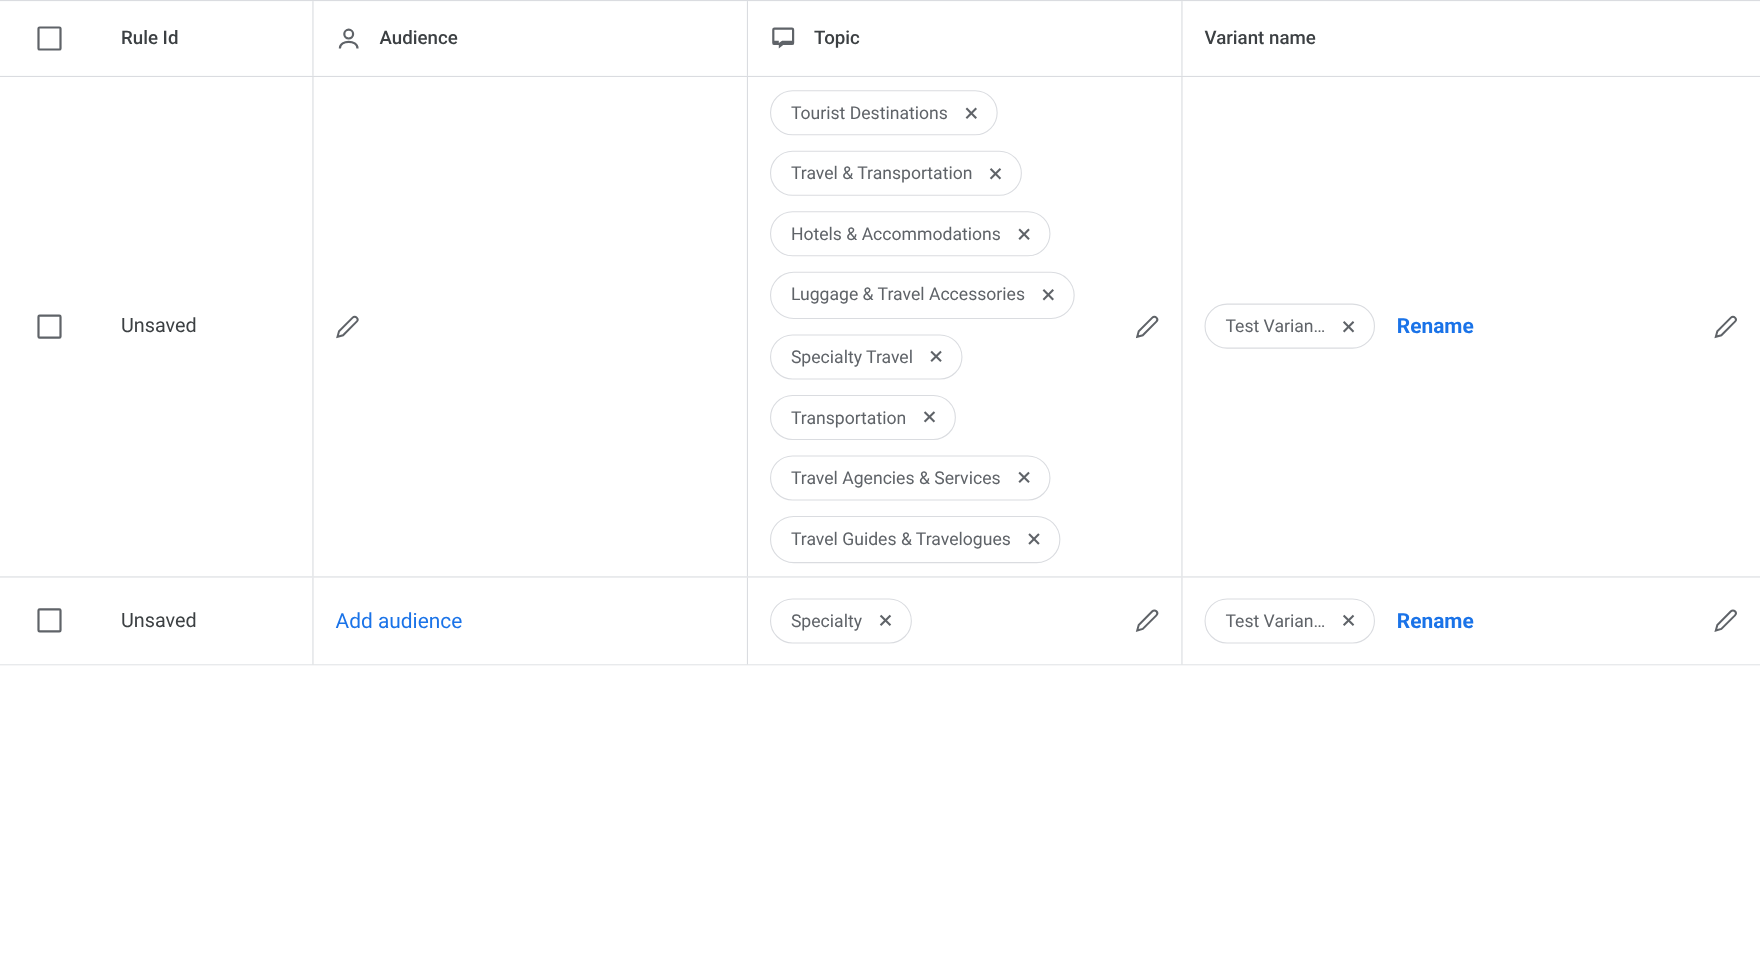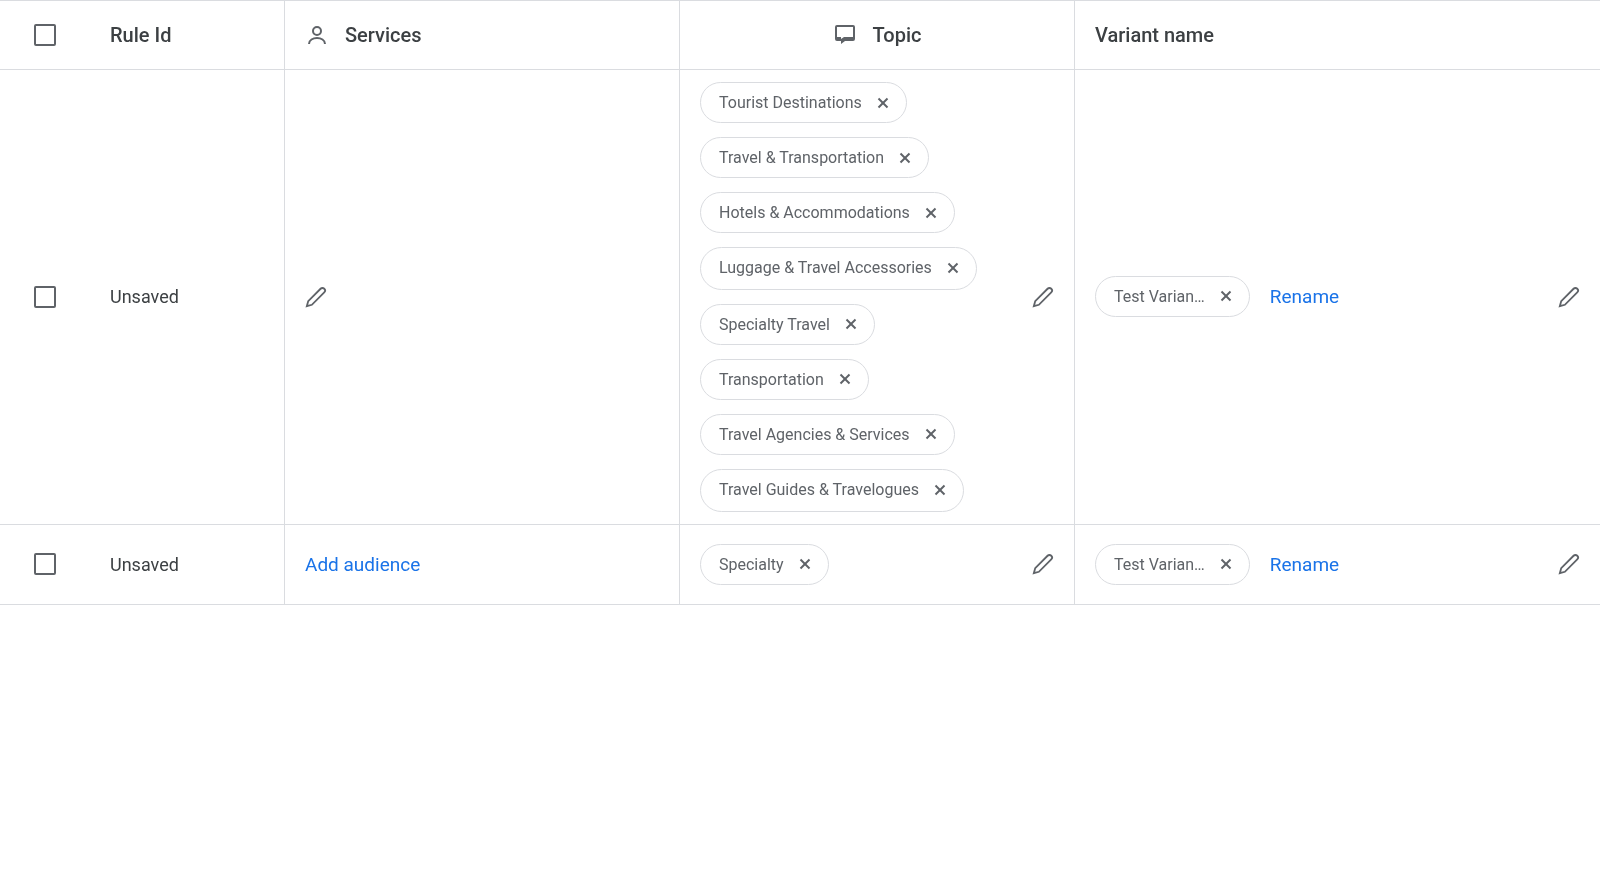--- a/index.html
+++ b/index.html
@@ -40,40 +40,39 @@
       height: 70px;
     }
     .header-cell {
       display: flex;
       align-items: center;
       gap: 16px;
       padding: 0 20px;
       border-right: 1px solid #dadce0;
       height: 100%;
       color: #3c4043;
-      font-size: 20px;
+      font-size: 17px;
       font-weight: 500;
     }
     .header-cell:last-child {
       border-right: none;
     }
     .col-checkbox {
       width: 90px;
       justify-content: center;
     }
     .col-ruleid {
       width: 195px;
       border-right: 1px solid #dadce0;
     }
     .col-audience {
       width: 395px;
     }
     .col-topic {
       width: 395px;
-      justify-content: center;
     }
     .col-variant {
       flex: 1;
     }
     .checkbox {
       width: 22px;
       height: 22px;
       border: 2px solid #5f6368;
       border-radius: 2px;
       cursor: pointer;
@@ -155,30 +154,31 @@
     .add-link {
       color: #1a73e8;
       font-size: 19px;
       cursor: pointer;
     }
     .rename-link {
       color: #1a73e8;
       font-size: 19px;
       cursor: pointer;
       margin-right: 19px;
+      font-weight: bold;
     }
     .variant-group {
       display: flex;
       align-items: center;
       gap: 20px;
       flex: 1;
     }
     .variant-chip {
       display: inline-flex;
-      align-items: flex-start;
+      align-items: center;
       gap: 12px;
       padding: 10px 14px 10px 18px;
       border: 1px solid #dadce0;
       border-radius: 24px;
       max-width: 180px;
     }
   </style>
 </head>
 <body>
 
@@ -192,21 +192,21 @@
     <div class="header-cell col-ruleid">
       <span>Rule Id</span>
     </div>
     <div class="header-cell col-audience">
       <span class="header-icon">
         <svg width="24" height="24" viewBox="0 0 24 24" fill="none" stroke="currentColor" stroke-width="2">
             <circle cx="12" cy="8" r="4"></circle>
             <path d="M4 21c0-4 4-6 8-6s8 2 8 6"></path>
           </svg>
       </span>
-      <span>Services</span>
+      <span>Audience</span>
     </div>
     <div class="header-cell col-topic">
       <span class="header-icon">
         <svg width="24" height="24" viewBox="0 0 24 24" fill="currentColor">
             <path d="M20 2H4a2 2 0 0 0-2 2v12a2 2 0 0 0 2 2h4v3l4-3h8a2 2 0 0 0 2-2V4a2 2 0 0 0-2-2zM4 14V4h16v10H11l-3 2v-2H4z"></path>
           </svg>
       </span>
       <span>Topic</span>
     </div>
     <div class="header-cell col-variant">

